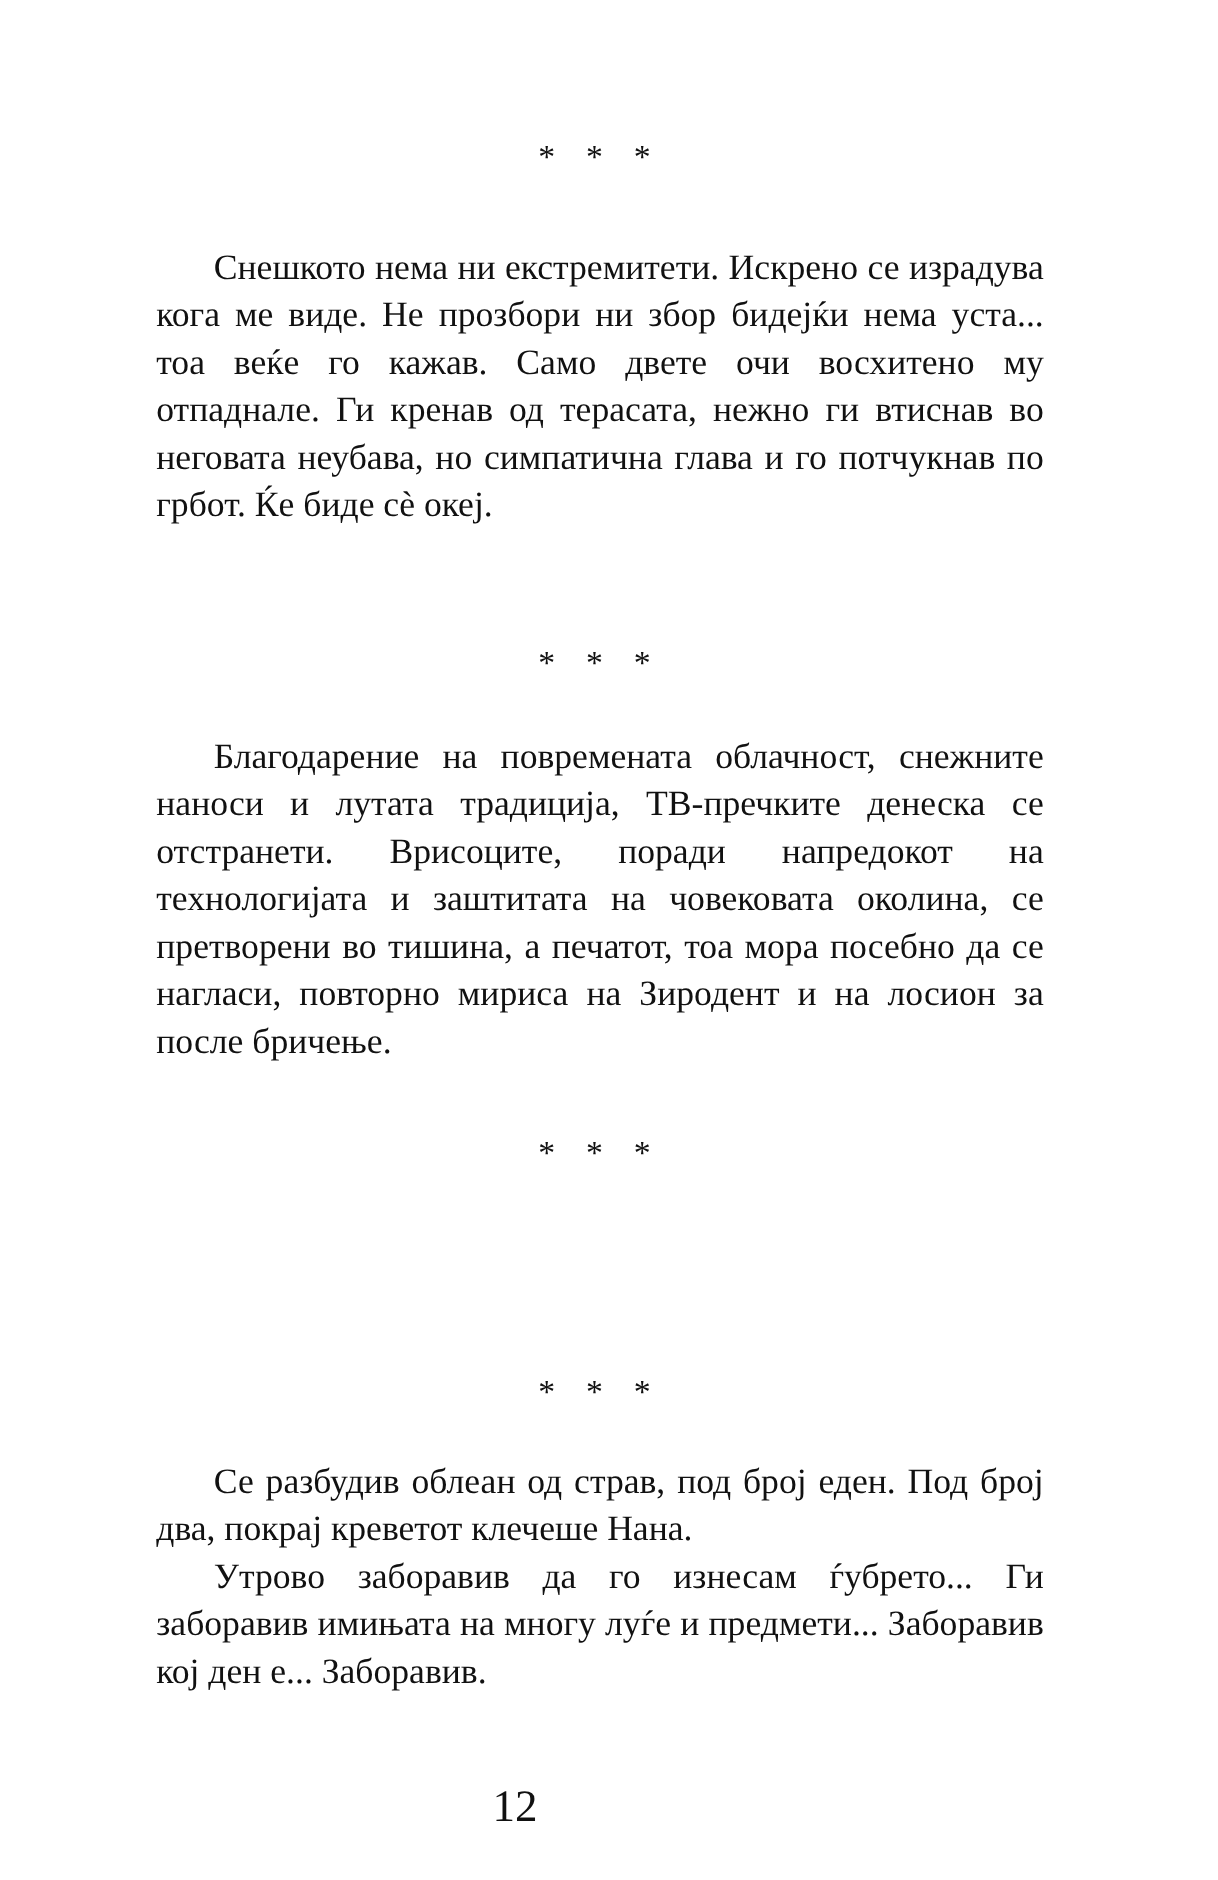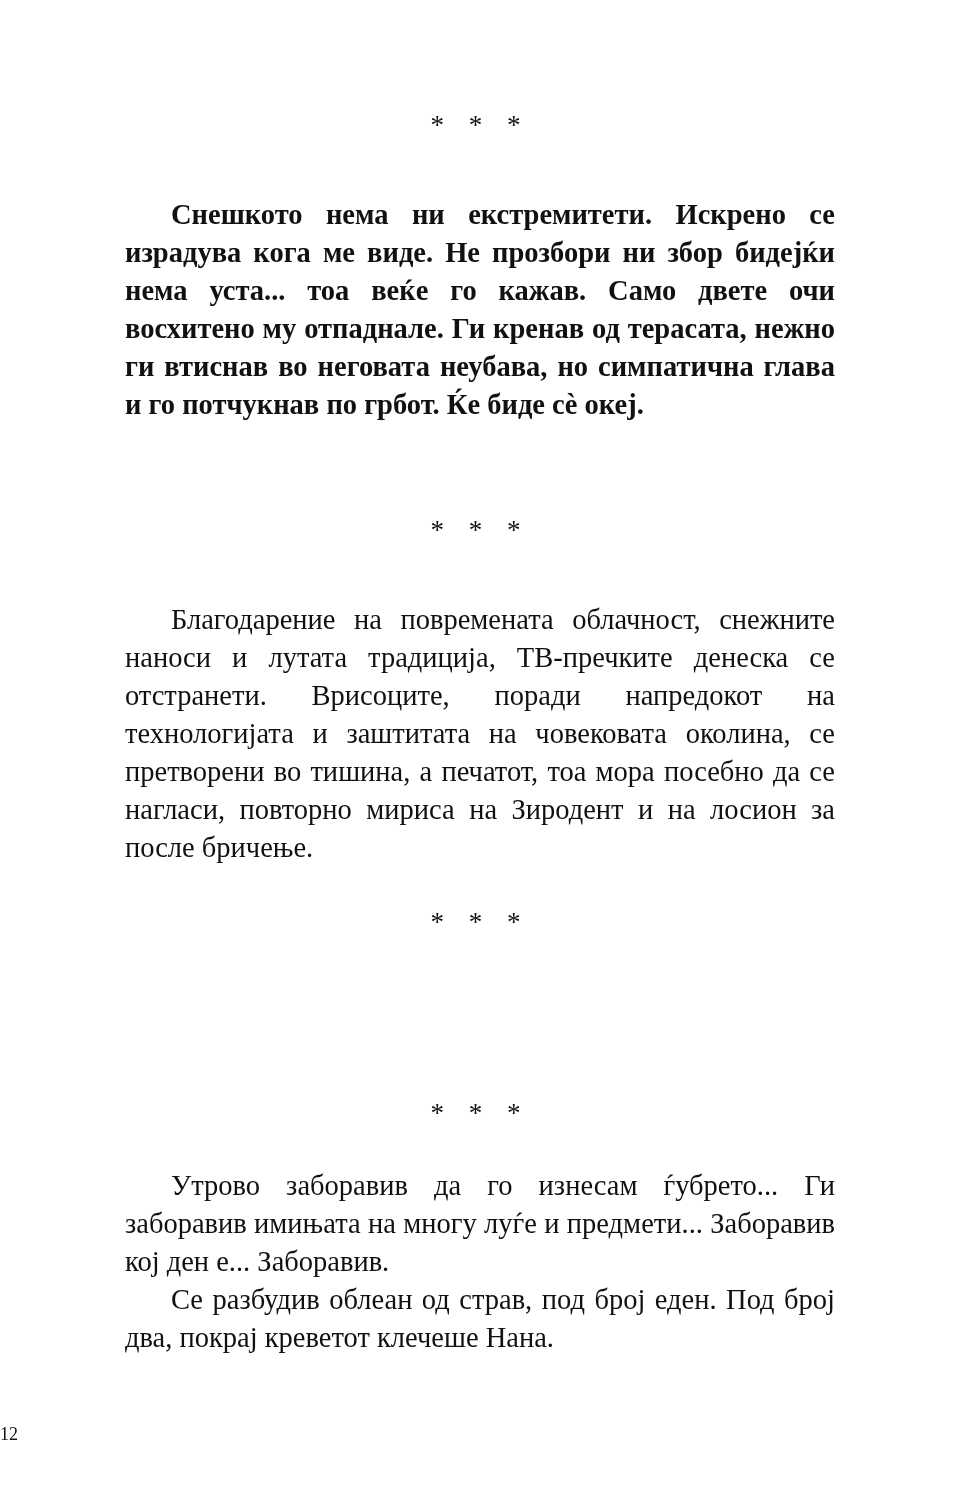--- a/index.html
+++ b/index.html
@@ -41,33 +41,34 @@
     color: #111111;
     hyphens: manual;
   }
   .block p {
     margin: 0;
     text-indent: 46px;
     text-align: justify;
   }
   
   .sep-1 { position: absolute; left: 0; top: 112px; width: 710px; }
-  .para-1 { position: absolute; left: 0; top: 196px; width: 710px; font-weight: bold; }
+  .para-1 { position: absolute; left: 0; top: 196px; width: 710px; }
   .sep-2 { position: absolute; left: 0; top: 517px; width: 710px; }
-  .para-2 { position: absolute; left: 0; top: 601px; width: 710px; }
+  .para-2 { position: absolute; left: 0; top: 587px; width: 710px; }
   .sep-3 { position: absolute; left: 0; top: 909px; width: 710px; }
   .para-3 { position: absolute; left: 0; top: 975px; width: 710px; }
   .sep-4 { position: absolute; left: 0; top: 1100px; width: 710px; }
   .para-4 { position: absolute; left: 0; top: 1167px; width: 710px; }
   .folio {
     position: absolute;
     left: 0;
     top: 1424px;
     width: 824px;
-    font-size: 18px;
+    text-align: center;
+    font-size: 36px;
     color: #111111;
     font-family: "Liberation Serif", "DejaVu Serif", serif;
   }
   
   .block p { word-spacing: 0px; }
 </style>
 </head>
 <body>
 
 <div class="page">
@@ -84,20 +85,20 @@
     <div class="block para-2">
       <p>Благодарение на повремената облачност, снежните наноси и лутата традиција, ТВ-пречките денеска се отстранети. Врисоците, поради напредокот на технологијата и заштитата на човековата околина, се претворени во тишина, а печатот, тоа мора посебно да се нагласи, повторно мириса на Зиродент и на лосион за после бричење.</p>
     </div>
 
     <div class="sep sep-3">* * *</div>
 
 
     <div class="sep sep-4">* * *</div>
 
     <div class="block para-4">
+      <p>Се разбудив облеан од страв, под број еден. Под број два, покрај креветот клечеше Нана.</p>
       <p>Утрово заборавив да го изнесам ѓубрето... Ги заборавив имињата на многу луѓе и предмети... Заборавив кој ден е... Заборавив.</p>
-      <p>Се разбудив облеан од страв, под број еден. Под број два, покрај креветот клечеше Нана.</p>
     </div>
 
   </div>
 
   <div class="folio">12</div>
 </div>
 
 </body></html>

